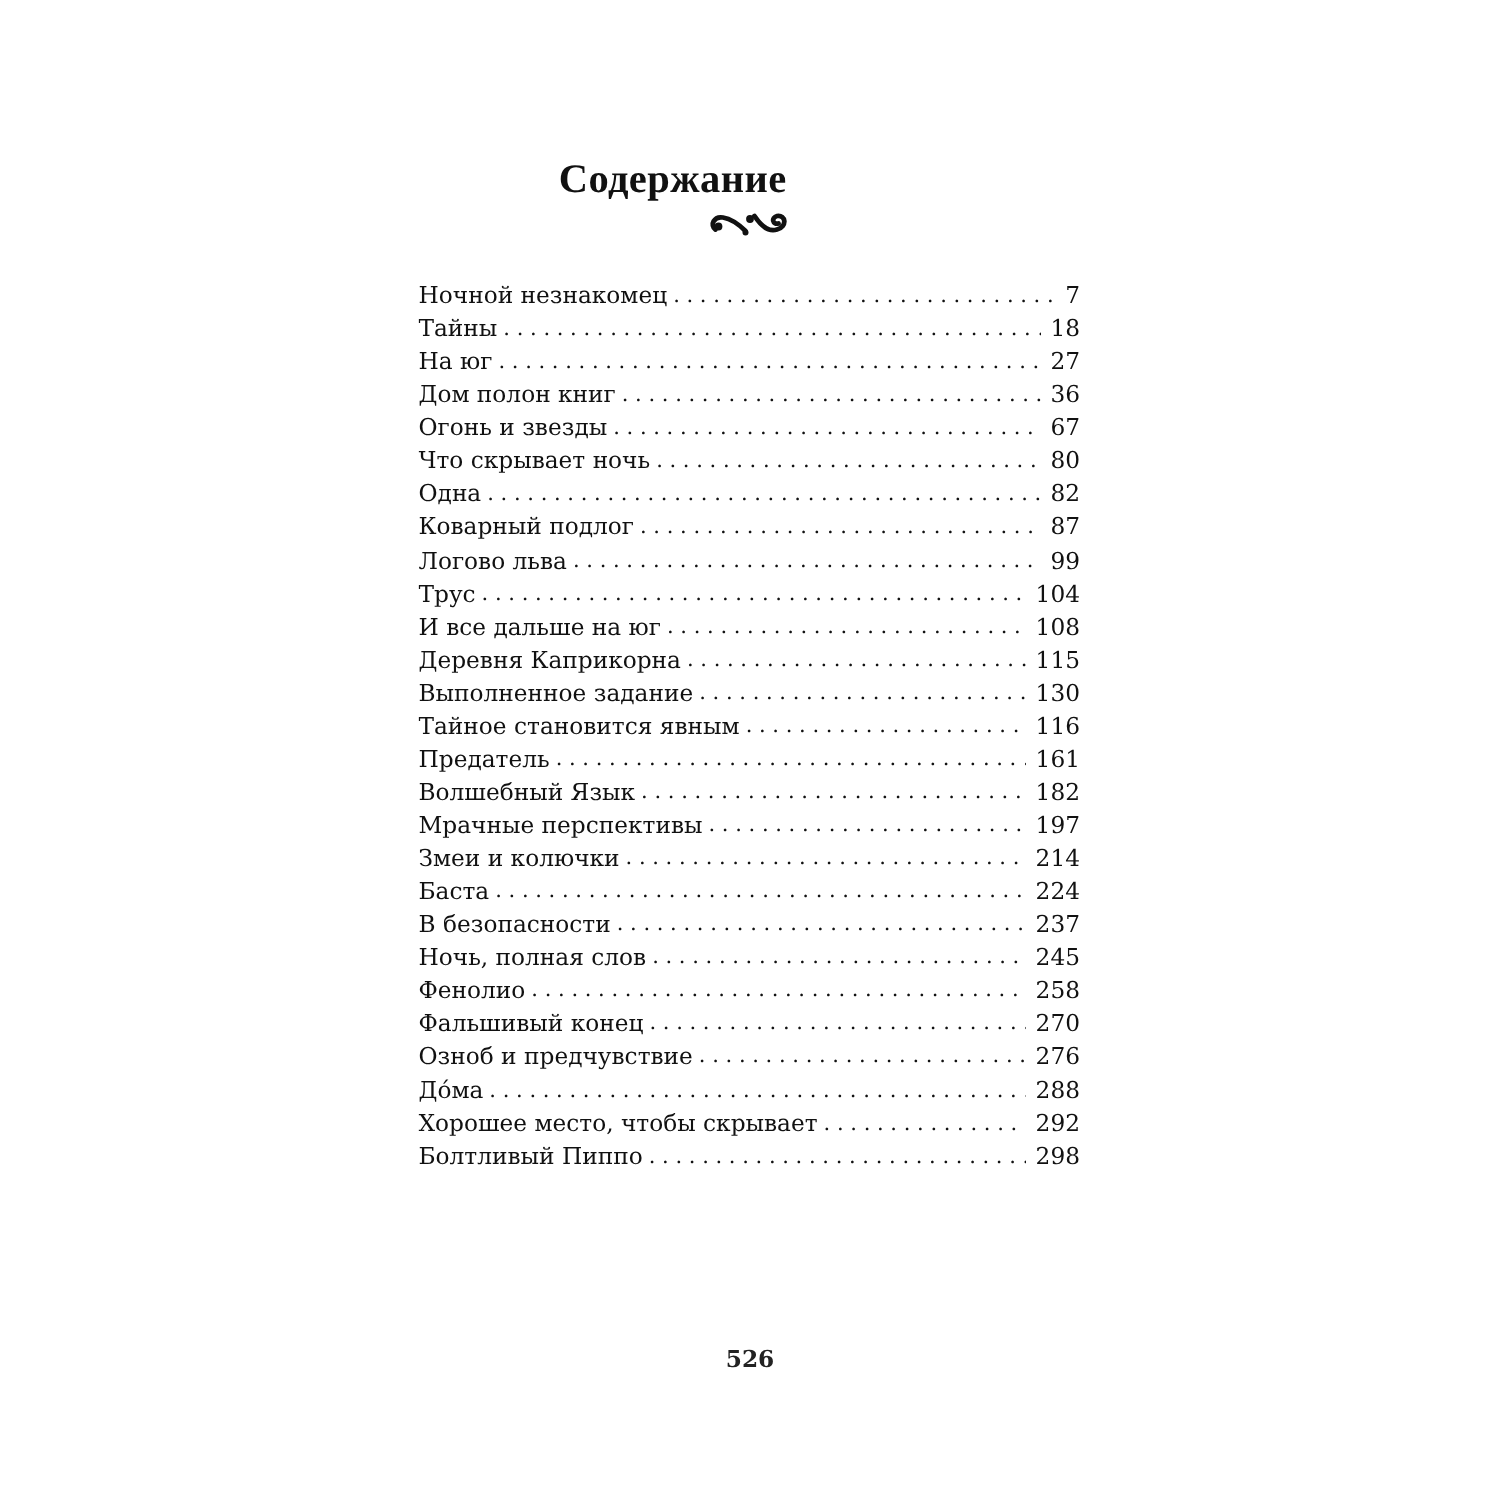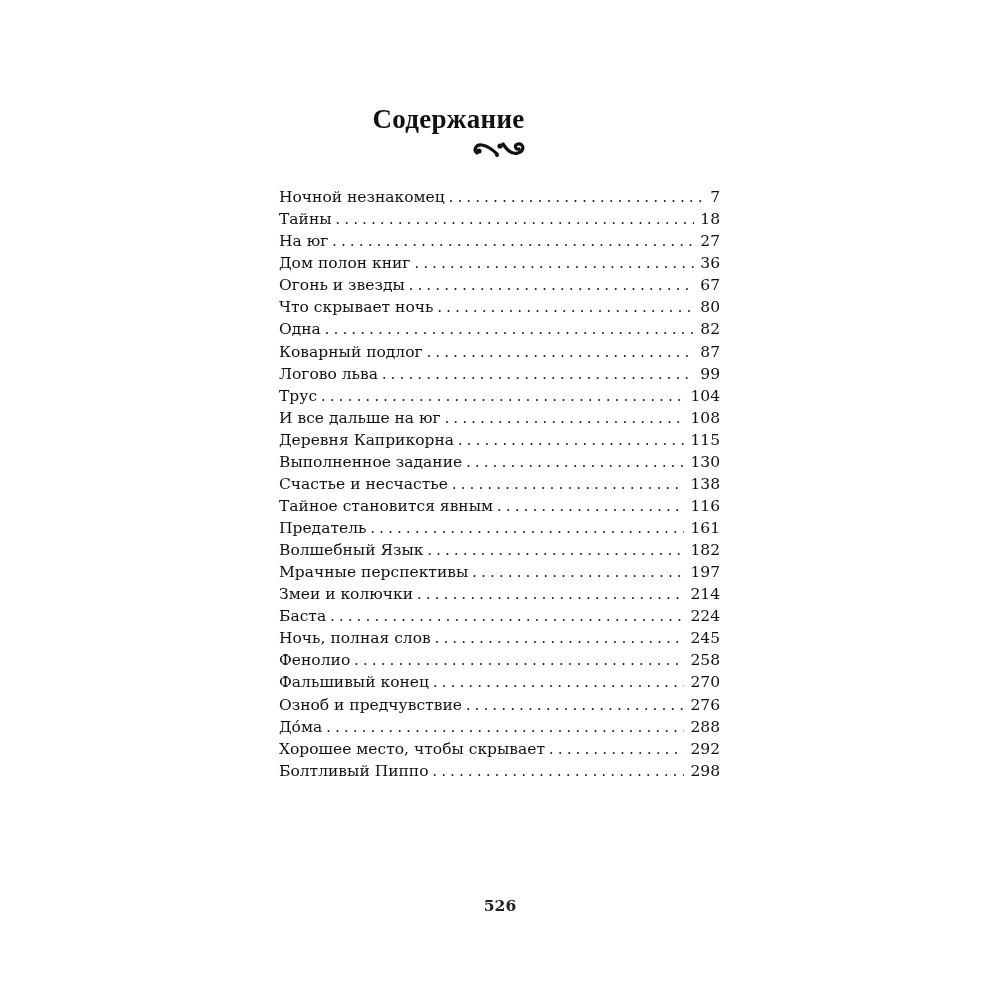--- a/index.html
+++ b/index.html
@@ -37,21 +37,21 @@
       position: absolute;
       top: 186px;
       left: 279px;
       width: 441px;
       margin: 0;
       padding: 0;
       list-style: none;
     }
     .toc-row {
       display: flex;
-      align-items: flex-end;
+      align-items: flex-start;
       height: 22.07px;
       line-height: 22px;
       font-size: 15.5px;
       white-space: nowrap;
       overflow: hidden;
     }
     .toc-title {
       flex: 0 0 auto;
       padding-right: 4px;
     }
@@ -158,25 +158,20 @@
       <span class="toc-title">Деревня Каприкорна</span>
       <span class="toc-leader"></span>
       <span class="toc-page">115</span>
     </li>
   <li class="toc-row">
       <span class="toc-title">Выполненное задание</span>
       <span class="toc-leader"></span>
       <span class="toc-page">130</span>
     </li>
   <li class="toc-row">
-      <span class="toc-title">Счастье и несчастье</span>
-      <span class="toc-leader"></span>
-      <span class="toc-page">138</span>
-    </li>
-  <li class="toc-row">
       <span class="toc-title">Тайное становится явным</span>
       <span class="toc-leader"></span>
       <span class="toc-page">116</span>
     </li>
   <li class="toc-row">
       <span class="toc-title">Предатель</span>
       <span class="toc-leader"></span>
       <span class="toc-page">161</span>
     </li>
   <li class="toc-row">
@@ -193,20 +188,25 @@
       <span class="toc-title">Змеи и колючки</span>
       <span class="toc-leader"></span>
       <span class="toc-page">214</span>
     </li>
   <li class="toc-row">
       <span class="toc-title">Баста</span>
       <span class="toc-leader"></span>
       <span class="toc-page">224</span>
     </li>
   <li class="toc-row">
+      <span class="toc-title">В безопасности</span>
+      <span class="toc-leader"></span>
+      <span class="toc-page">237</span>
+    </li>
+  <li class="toc-row">
       <span class="toc-title">Ночь, полная слов</span>
       <span class="toc-leader"></span>
       <span class="toc-page">245</span>
     </li>
   <li class="toc-row">
       <span class="toc-title">Фенолио</span>
       <span class="toc-leader"></span>
       <span class="toc-page">258</span>
     </li>
   <li class="toc-row">

